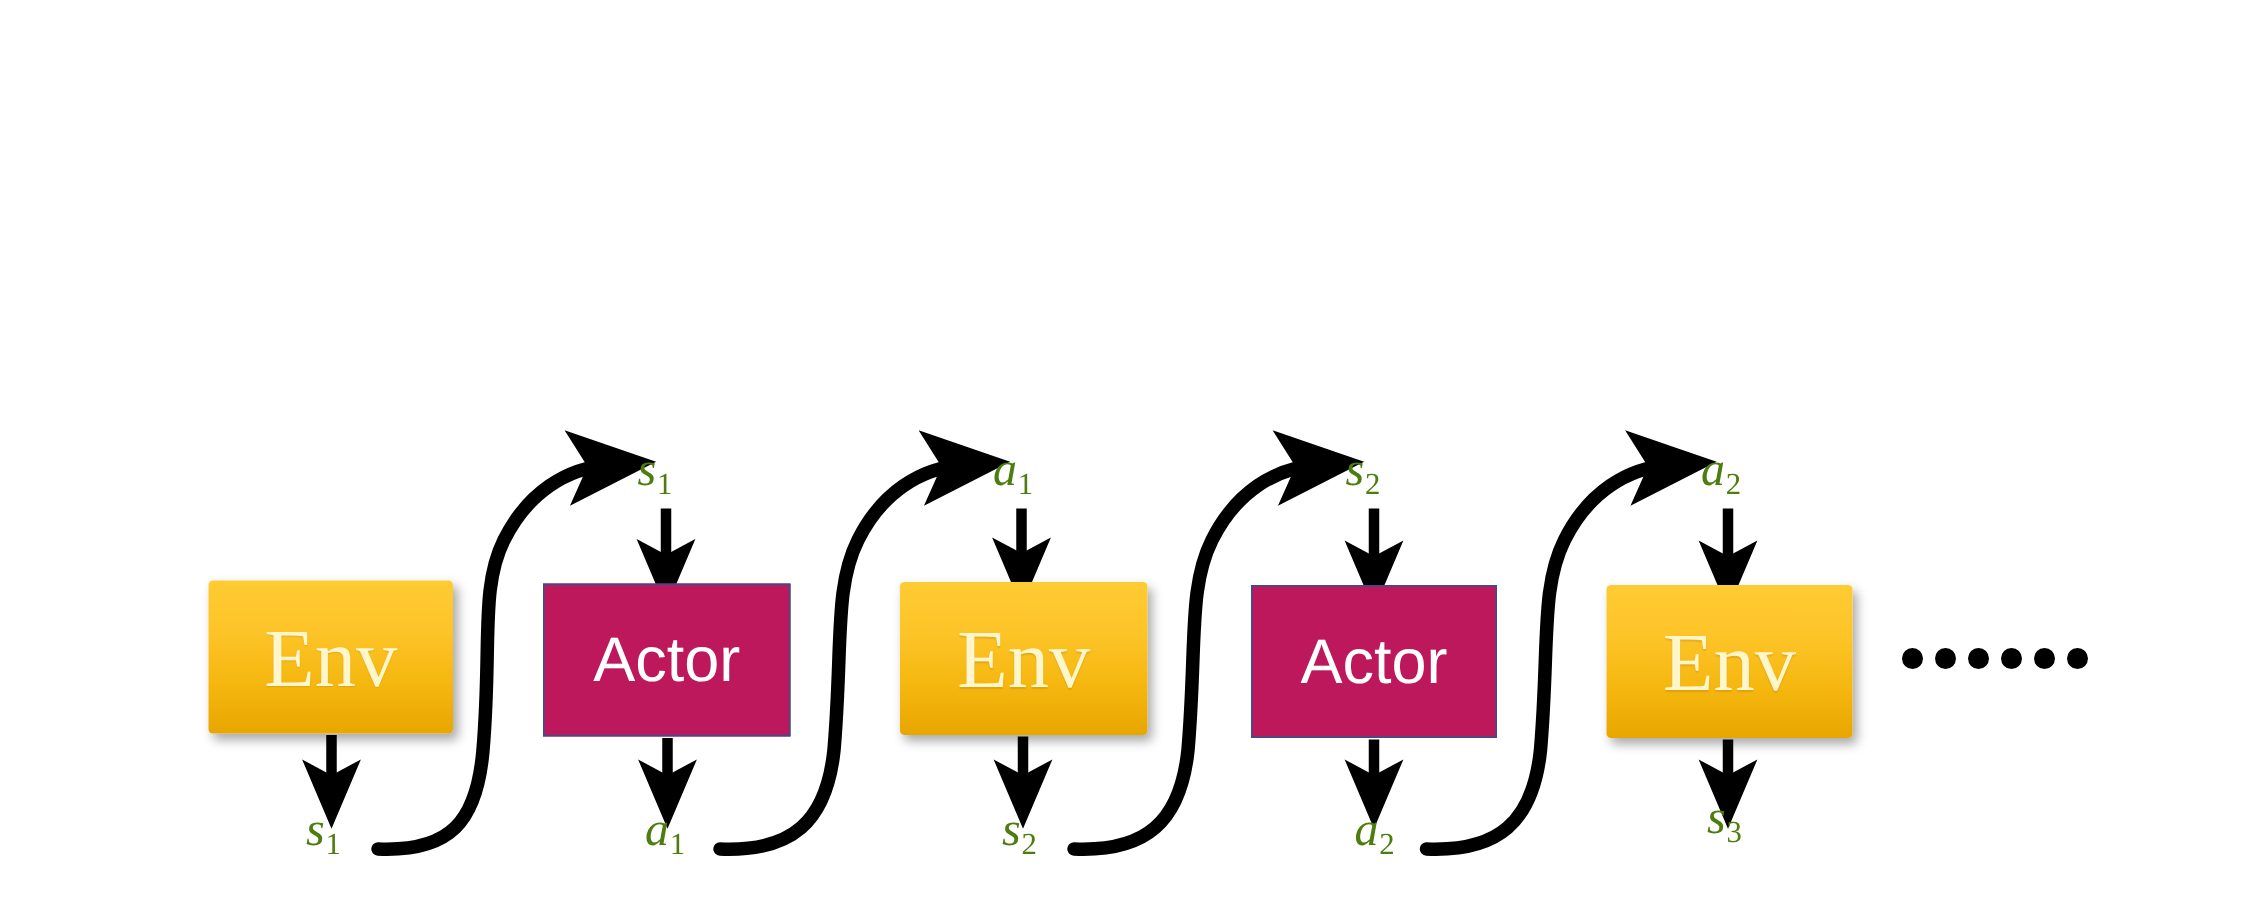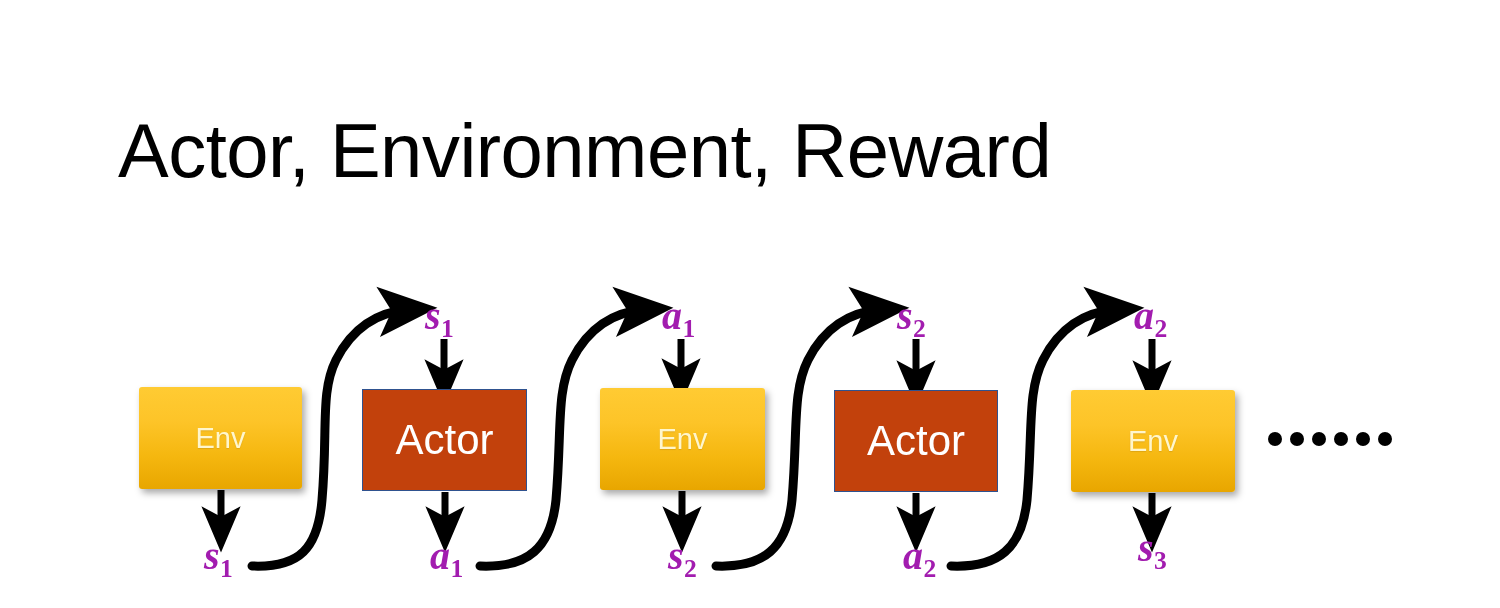--- a/index.html
+++ b/index.html
@@ -58,43 +58,43 @@
     justify-content: center;
     font-family: "Liberation Sans", sans-serif;
     font-weight: 400;
     line-height: 1;
     user-select: none;
   }
   .node.env {
     background: linear-gradient(180deg, #FFCB33 0%, #FDC428 34%, #F5B70F 68%, #E8A600 100%);
     border-radius: 3px;
     color: #FFF6CC;
-    font-size: 29px;
+    font-size: 55px;
     box-shadow: 3px 4px 7px rgba(0,0,0,0.34);
     text-shadow: 0 1px 1px rgba(120,80,0,0.18);
+    font-family: Liberation Serif, serif;
   }
   .node.actor {
-    background: #c2410c;
+    background: #be185d;
     border: 1.5px solid #2F528F;
     color: #FFFFFF;
     font-size: 42px;
     box-shadow: 0 0 0 rgba(0,0,0,0);
   }
 
   
   .mlabel {
     position: absolute;
     font-family: "Liberation Serif", "DejaVu Serif", serif;
     font-style: italic;
-    font-size: 40px;
-    color: #a21caf;
+    font-size: 32px;
+    color: #4d7c0f;
     white-space: nowrap;
     line-height: 1;
     user-select: none;
-    font-weight: bold;
   }
   .mlabel .sub {
     font-size: 0.64em;
     font-style: normal;
     vertical-align: -0.30em;
     margin-left: 0.5px;
     letter-spacing: 0;
   }
 
   
@@ -110,21 +110,20 @@
     height: 14px;
     border-radius: 50%;
     background: #000000;
   }
 </style>
 </head>
 <body>
 
 <div id="slide">
 
-  <div id="title">Actor, Environment, Reward</div>
 
   <div id="diagram">
 
     <svg id="curves" viewBox="0 0 1500 608" width="1500" height="608" xmlns="http://www.w3.org/2000/svg">
       <defs>
         <marker id="ah" markerWidth="7" markerHeight="7" refX="3.1" refY="3.1" orient="auto" markerUnits="strokeWidth">
           <path d="M0,0.3 L6.6,3.1 L0,5.9 L1.5,3.1 Z" fill="#000000"></path>
         </marker>
       </defs>
 

